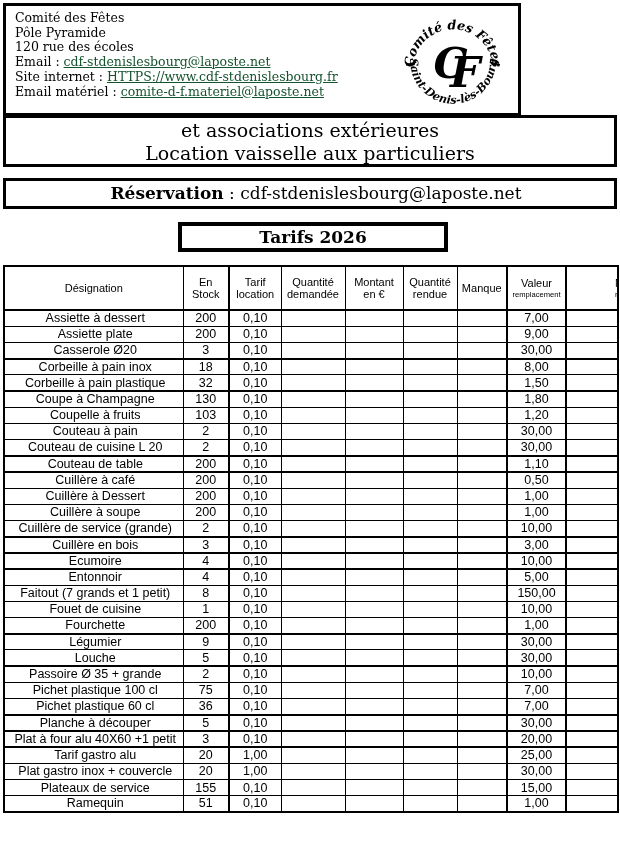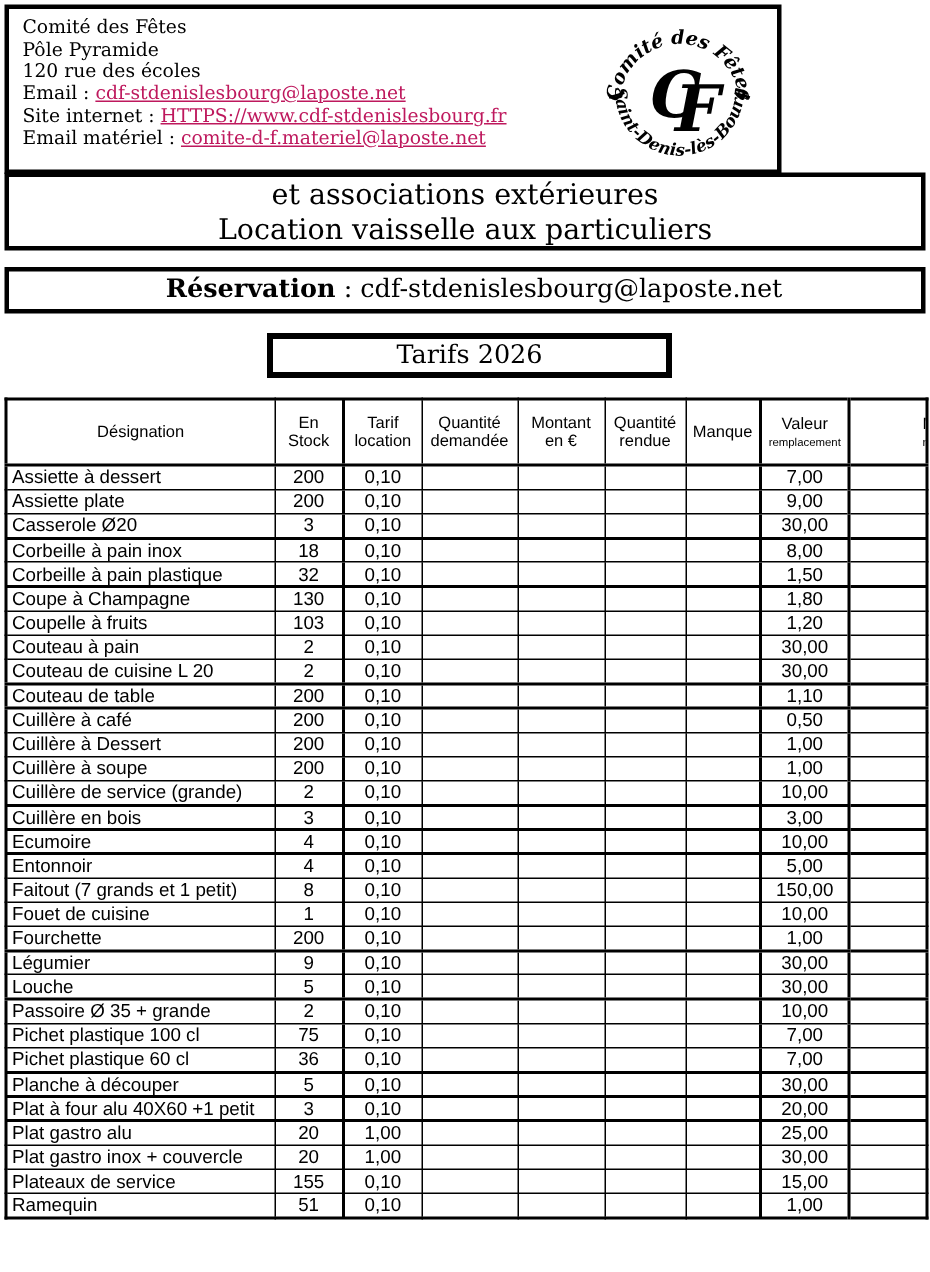--- a/index.html
+++ b/index.html
@@ -15,21 +15,21 @@
 
   
   .contact-box {
     position: absolute; left: 3px; top: 3px;
     width: 518px; height: 113px;
     border: 3px solid #000;
     padding: 5px 0 0 9px;
     font-family: "DejaVu Serif", serif;
     font-size: 12.5px; line-height: 14.7px;
   }
-  .contact-box a { color: #be185d; text-decoration: underline; }
+  .contact-box a { color: #14532d; text-decoration: underline; }
 
   
   .logo { position: absolute; right: 12px; top: 8px; width: 106px; height: 102px; }
 
   
   .location-box {
     position: absolute; left: 3px; top: 115px;
     width: 614px; height: 52px;
     border: 3px solid #000;
     font-family: "DejaVu Serif", serif;
@@ -43,21 +43,21 @@
     font-family: "DejaVu Serif", serif;
     font-size: 17px; line-height: 24px;
     text-align: center;
   }
   .reservation-box b { font-weight: bold; margin-left: 12px; }
   .tarifs-box {
     position: absolute; left: 178px; top: 222px;
     width: 270px; height: 30px;
     border: 4px solid #000;
     font-family: "DejaVu Serif", serif;
-    font-size: 17px; font-weight: normal; line-height: 22px;
+    font-size: 17px; font-weight: bold; line-height: 22px;
     text-align: center;
   }
 
   
   .price-table {
     position: absolute; left: 3px; top: 265px;
     width: 614px;
     border-collapse: collapse; table-layout: fixed;
     border: 2px solid #000;
     font-family: "Liberation Sans", sans-serif;
@@ -75,21 +75,21 @@
     padding: 0 1px;
   }
   .price-table thead th .sub { display: block; font-size: 7.6px; line-height: 9px; }
   .price-table td {
     height: 16.2px;
     font-size: 12.5px; line-height: 14px;
     white-space: nowrap;
     text-align: center; vertical-align: middle;
     padding: 0;
   }
-  .price-table td.designation { text-align: left; padding-left: 3px; }
+  .price-table td.designation { text-align: center; padding-left: 3px; }
   .price-table th:nth-child(3), .price-table td:nth-child(3) { border-left-width: 2px; }
   .price-table th:nth-child(8), .price-table td:nth-child(8) { border-left-width: 2px; }
   .price-table th:nth-child(9), .price-table td:nth-child(9) { border-left-width: 2px; padding-left: 48px; }
   .price-table tr.thick td { border-bottom-width: 2px; }
 </style>
 </head>
 <body>
 
 <div id="page">
 
@@ -447,21 +447,21 @@
       <td>3</td>
       <td>0,10</td>
       <td></td>
       <td></td>
       <td></td>
       <td></td>
       <td>20,00</td>
       <td></td>
     </tr>
         <tr>
-      <td class="designation">Plat gastro alu</td>
+      <td class="designation">Tarif gastro alu</td>
       <td>20</td>
       <td>1,00</td>
       <td></td>
       <td></td>
       <td></td>
       <td></td>
       <td>25,00</td>
       <td></td>
     </tr>
         <tr>

